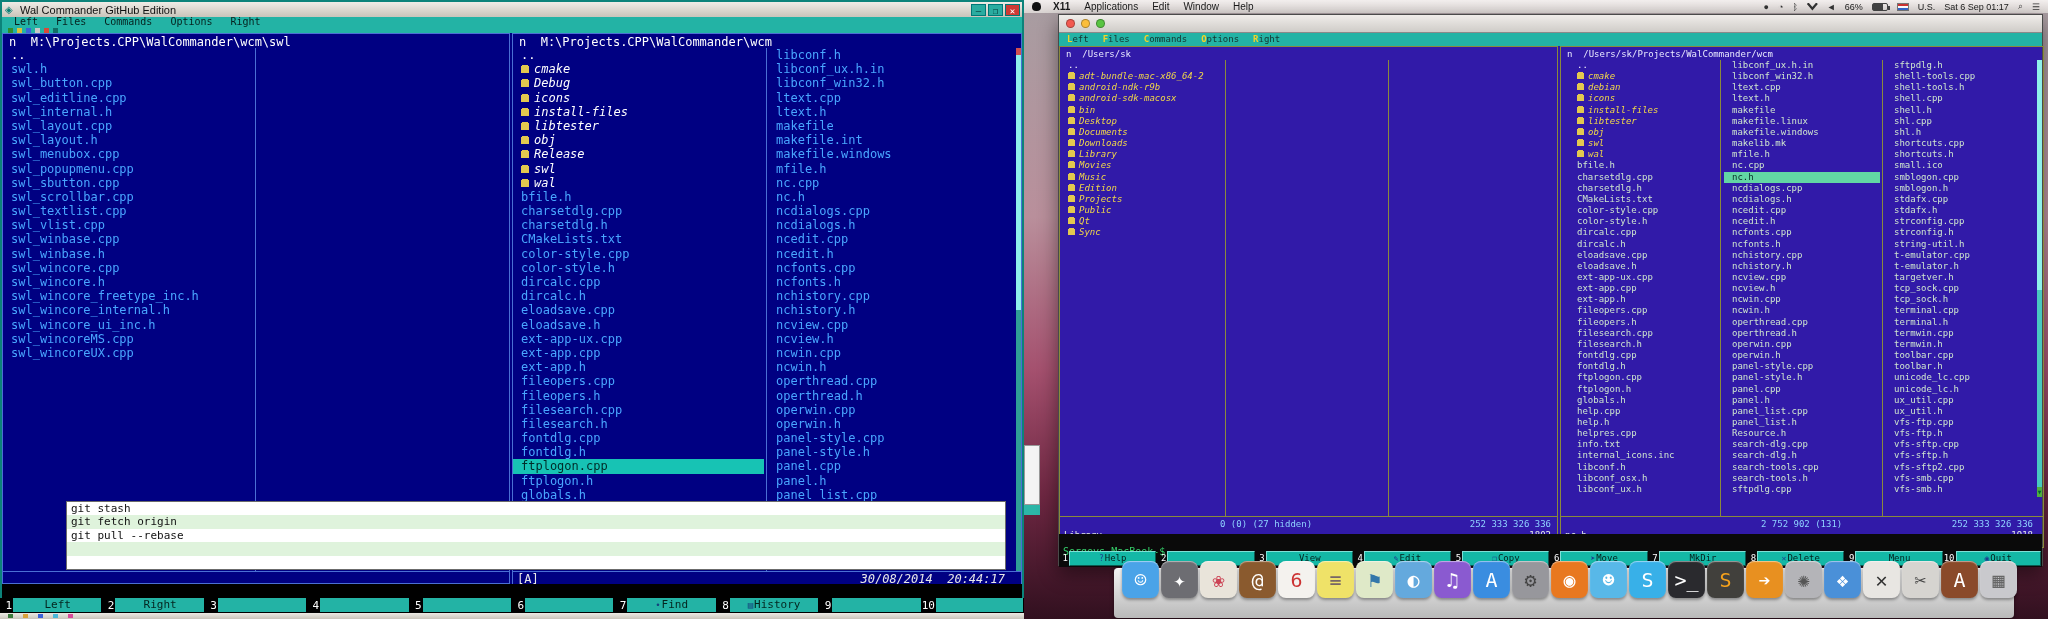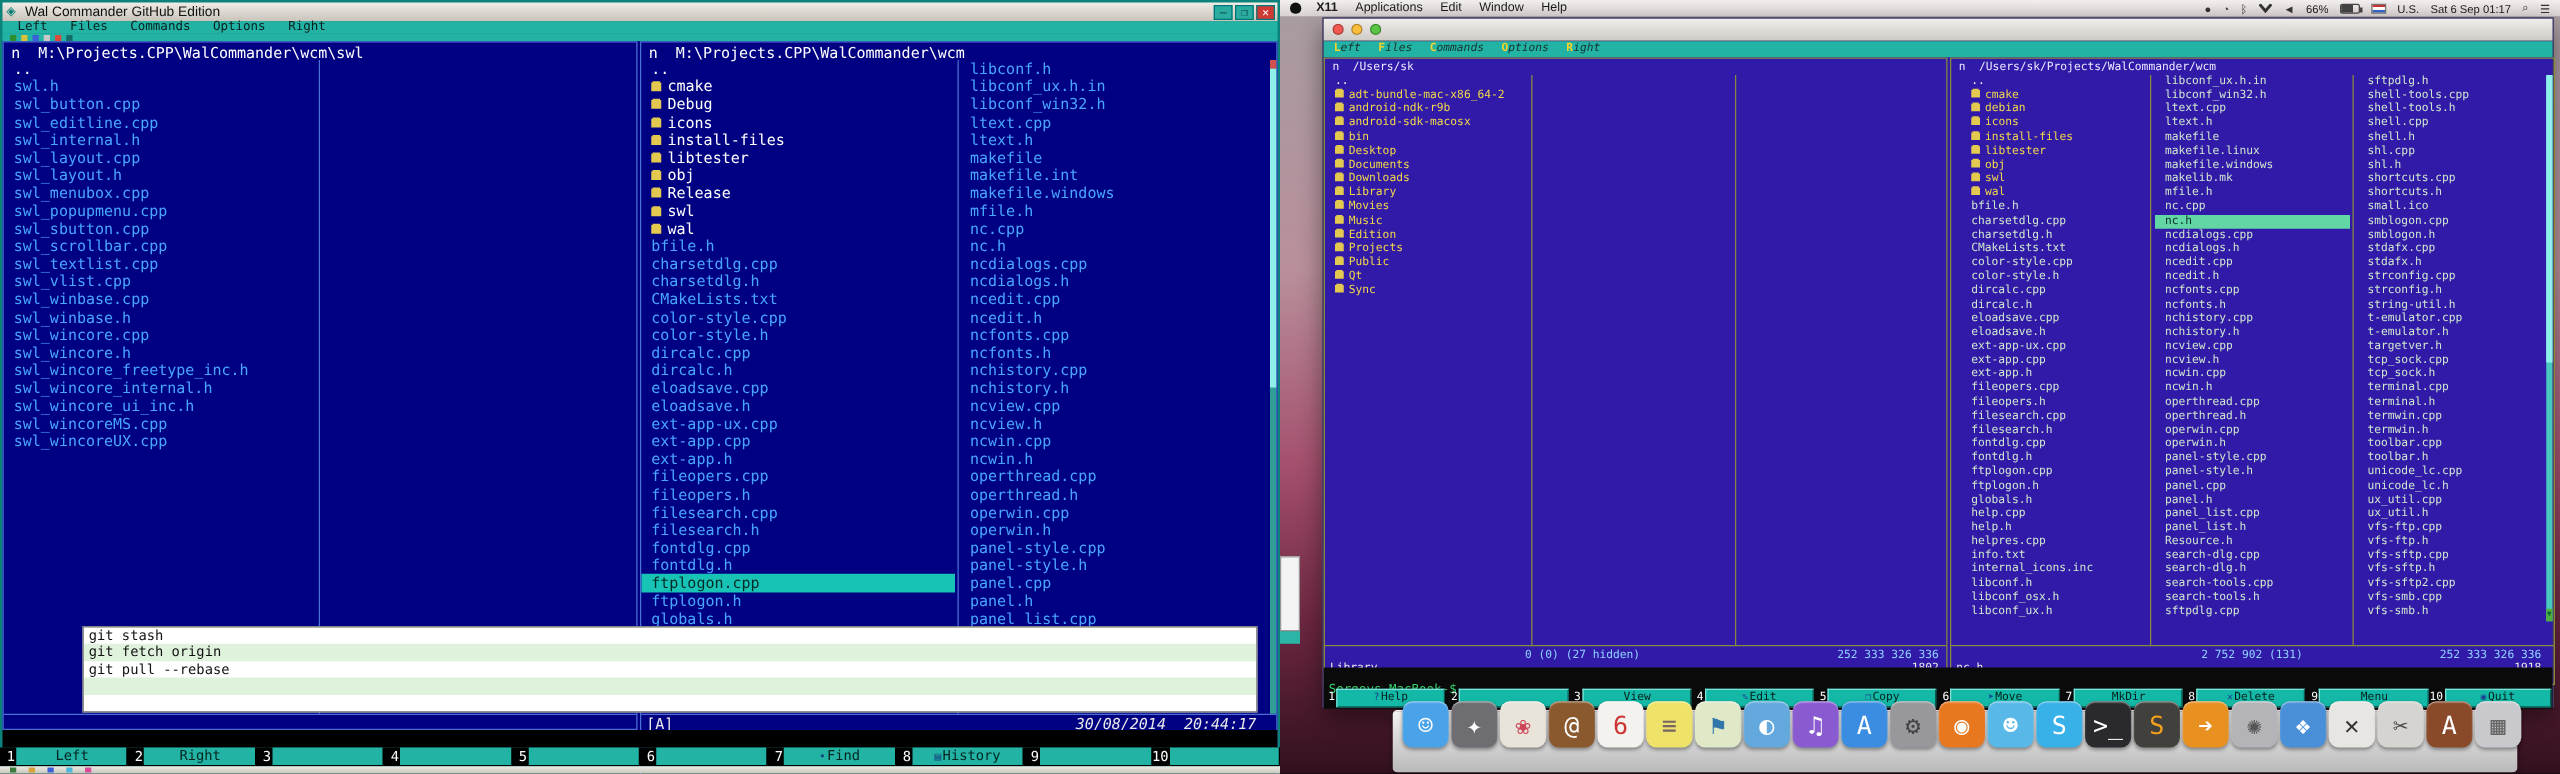--- a/index.html
+++ b/index.html
@@ -23,21 +23,21 @@
   .w-toolbar i { width:5px; height:5px; display:block; }
   .w-panels { left:2px; top:33px; width:1020px; height:551px; background:#000082; }
   .panel { position:absolute; top:0; border:1px solid #4a6fd4; }
   .p-head { position:absolute; left:6px; top:1px; height:13px; color:#fff; font-size:12px; white-space:pre; }
   .col-div { position:absolute; top:14px; width:1px; background:#4a6fd4; }
   .files { position:absolute; overflow:hidden; }
   .files .row { height:14.2px; line-height:14.2px; font-size:12px; white-space:pre; color:#49a6ff; padding-left:8px; position:relative; }
   .files .row .ico { display:none; }
   .files .row.dir .ico { display:inline-block; width:8px; height:7px; background:#e3c94f;
     margin-right:5px; box-shadow:0 -2px 0 -1px #e3c94f; }
-  .files .row.dir { color:#fff; }
+  .files .row.dir { color:#fff;font-style:italic; }
   .files .row.up { color:#fff; }
   .files .row.sel { background:#17c3b4; color:#002b28; } 
   .statline { position:absolute; color:#e8e8e8; font-size:12px; white-space:pre; }
   .w-popup { left:66px; top:501px; width:940px; height:69px; background:#fff; border:1px solid #6b6b6b; overflow:hidden; }
   .w-popup .prow { height:13.4px; line-height:13.4px; font-size:11px; color:#111; padding-left:4px; white-space:pre; }
   .w-popup .prow:nth-child(even) { background:#dff3dc; }
   .w-cmd { left:2px; top:584px; width:1020px; height:14px; background:#000; font-size:12px; line-height:14px; white-space:pre; }
   .w-cmd .prompt { color:#14cfc4; }
   .w-cmd .cmd { color:#dcdcdc; }
   .w-cmd .cursor { color:#fff; }
@@ -72,21 +72,21 @@
   .m-titlebar { position:absolute; left:0; top:0; width:100%; height:18px;
     background:linear-gradient(#f0edea,#cfccc8); border-bottom:1px solid #8a8a8a;
     font:11px "Liberation Sans",sans-serif; color:#333; }
   .lights { position:absolute; left:7px; top:4px; display:flex; gap:6px; }
   .light { width:9px; height:9px; border-radius:50%; border:0.5px solid rgba(0,0,0,.3); }
   .m-title { position:absolute; left:0; right:0; top:2px; text-align:center; }
   .m-title .xico { display:inline-block; font-weight:bold; font-style:italic; margin-right:4px; color:#222; }
   .m-menu { position:absolute; left:0; top:18px; width:100%; height:13px; background:#23b3a5;
     font:9px/13px "DejaVu Sans Mono",monospace; display:flex; gap:14px; padding-left:8px; }
   .m-menu .mitem b { color:#f5d327; font-weight:bold; }
-  .m-menu .mitem span { color:#16322e;font-style:italic; }
+  .m-menu .mitem span { color:#16322e; }
   .m-panels { position:absolute; left:0; top:31px; width:100%; height:502px; background:#311aa8; }
   .mpanel { position:absolute; top:0; height:502px; border:1px solid #8a8a3c; }
   .mpanel .p-head { color:#e9e9ff; font-size:9px; top:2px; }
   .m-files .row { height:11.16px; line-height:11.16px; font-size:9px; color:#cfe6cf; }
   .m-files .row.dir { color:#f2d848; }
   .m-files .row.dir .ico { width:7px; height:6px; background:#e3c94f; box-shadow:0 -2px 0 -1px #e3c94f; margin-right:4px;}
   .m-files .row.up { color:#fff; }
   .m-files .row.sel { background:#62d6a4; color:#0a2e26; }
   .m-div { position:absolute; top:13px; width:1px; background:#8a8a3c; }
   .m-sep { position:absolute; left:0; width:100%; height:1px; background:#8a8a3c; }

